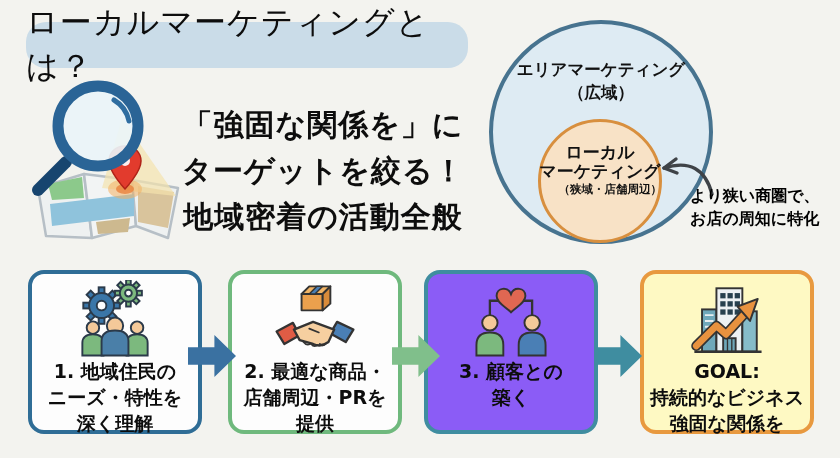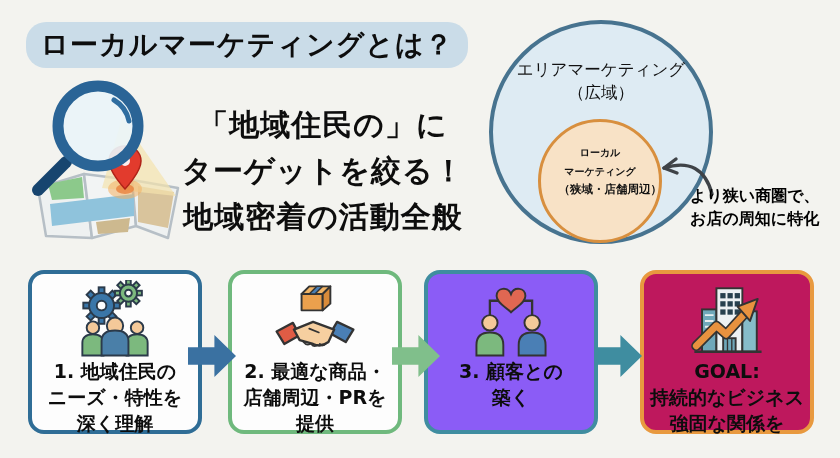--- a/index.html
+++ b/index.html
@@ -7,48 +7,48 @@
   body { font-family:"DejaVu Sans", sans-serif; }
   .canvas {
     position:relative; width:840px; height:458px; overflow:hidden;
     background:#f3f3ef; color:#111;
   }
   
   .title-pill {
     position:absolute; left:26px; top:22px; width:442px; height:46px;
     background:#cadce8; border-radius:20px;
     display:flex; align-items:center; justify-content:center;
-    font-size:28px; font-weight:bold; letter-spacing:1px; color:#0d0d0d;
+    font-size:32px; font-weight:normal; letter-spacing:1px; color:#0d0d0d;
   }
   
   .headline {
     position:absolute; left:173px; top:102px; width:300px;
     text-align:center; font-weight:bold; font-size:30px; line-height:46px;
     letter-spacing:1px; color:#0d0d0d;
   }
   
   .hero-icon { position:absolute; left:26px; top:76px; width:188px; height:176px; }
   
   .venn-outer {
     position:absolute; left:489px; top:20px; width:224px; height:224px;
     border-radius:50%; background:#deebf3; border:4px solid #47738f;
   }
   .venn-inner {
     position:absolute; left:538px; top:119px; width:124px; height:124px;
     border-radius:50%; background:#f8e2c6; border:3px solid #d88f3e;
   }
   .venn-outer-label {
     position:absolute; left:489px; top:58px; width:224px; text-align:center;
-    font-weight:normal; font-size:16.5px; line-height:23px;
+    font-weight:bold; font-size:16.5px; line-height:23px;
   }
   .venn-inner-label {
     position:absolute; left:538px; top:143px; width:124px; text-align:center;
     font-weight:bold;
   }
-  .venn-inner-label .l1, .venn-inner-label .l2 { font-size:10px; line-height:19px; }
+  .venn-inner-label .l1, .venn-inner-label .l2 { font-size:17px; line-height:19px; }
   .venn-inner-label .l3 { font-size:11.5px; line-height:17px;text-align:right; }
   .annotation-arrow { position:absolute; left:652px; top:148px; width:90px; height:52px; }
   .annotation-text {
     position:absolute; left:690px; top:184px; width:150px;
     font-weight:bold; font-size:16px; line-height:23px; color:#000000;
   }
   
   .step {
     position:absolute; top:270px; width:174px; height:164px;
     background:#fdfdfd; border:4px solid #888; border-radius:16px;
@@ -101,21 +101,21 @@
     </g>
 
     <g>
       <line x1="40" y1="86" x2="12" y2="114" stroke="#17456f" stroke-width="12" stroke-linecap="round"></line>
       <circle cx="72" cy="50" r="40" fill="#eaf4f9" fill-opacity="0.92" stroke="#2a6496" stroke-width="11"></circle>
       <path d="M 88,24 A 32,32 0 0 1 103,45" fill="none" stroke="#2f6da0" stroke-width="5" stroke-linecap="round"></path>
     </g>
   </svg>
 
   <div class="headline">
-    <div>「地域住民の」に</div>
+    <div>「強固な関係を」に</div>
     <div>ターゲットを絞る！</div>
     <div>地域密着の活動全般</div>
   </div>
 
   <div class="venn-outer" style="background: rgb(222, 235, 243); border-color: rgb(71, 115, 143);"></div>
   <div class="venn-inner" style="background: rgb(248, 226, 198); border-color: rgb(216, 143, 62);"></div>
   <div class="venn-outer-label">
     <div>エリアマーケティング</div>
     <div>（広域）</div>
   </div>
@@ -216,21 +216,21 @@
         <circle cx="72" cy="44" r="8" fill="#f4c999"></circle>
         <path d="M 58,78 v-11 q0,-13 14,-13 q14,0 14,13 v11 z" fill="#4a7fb5"></path>
       </g>
     </svg>
     <div class="step-text">
       <div>3. 顧客との</div>
       <div>築く</div>
     </div>
   </div>
 
-  <div class="step step-4" style="border-color: rgb(232, 153, 63); background: #be185d;">
+  <div class="step step-4" style="border-color: rgb(232, 153, 63); background: #fef9c3;">
     <svg class="step-icon" viewBox="0 0 100 80">
       <g stroke="#333" stroke-width="2">
         <rect x="24" y="30" width="15" height="44" fill="#6fa8ba"></rect>
         <path d="M 27,36 h 9 M 27,42 h 9 M 27,48 h 9" stroke="#e8eef0" stroke-width="2"></path>
         <rect x="39" y="8" width="27" height="66" fill="#edf1f3"></rect>
         <g fill="#27404e" stroke="none">
           <rect x="43" y="13" width="5.5" height="5.5"></rect>
             <rect x="50.5" y="13" width="5.5" height="5.5"></rect>
             <rect x="58" y="13" width="5.5" height="5.5"></rect>
           <rect x="43" y="21.5" width="5.5" height="5.5"></rect>

